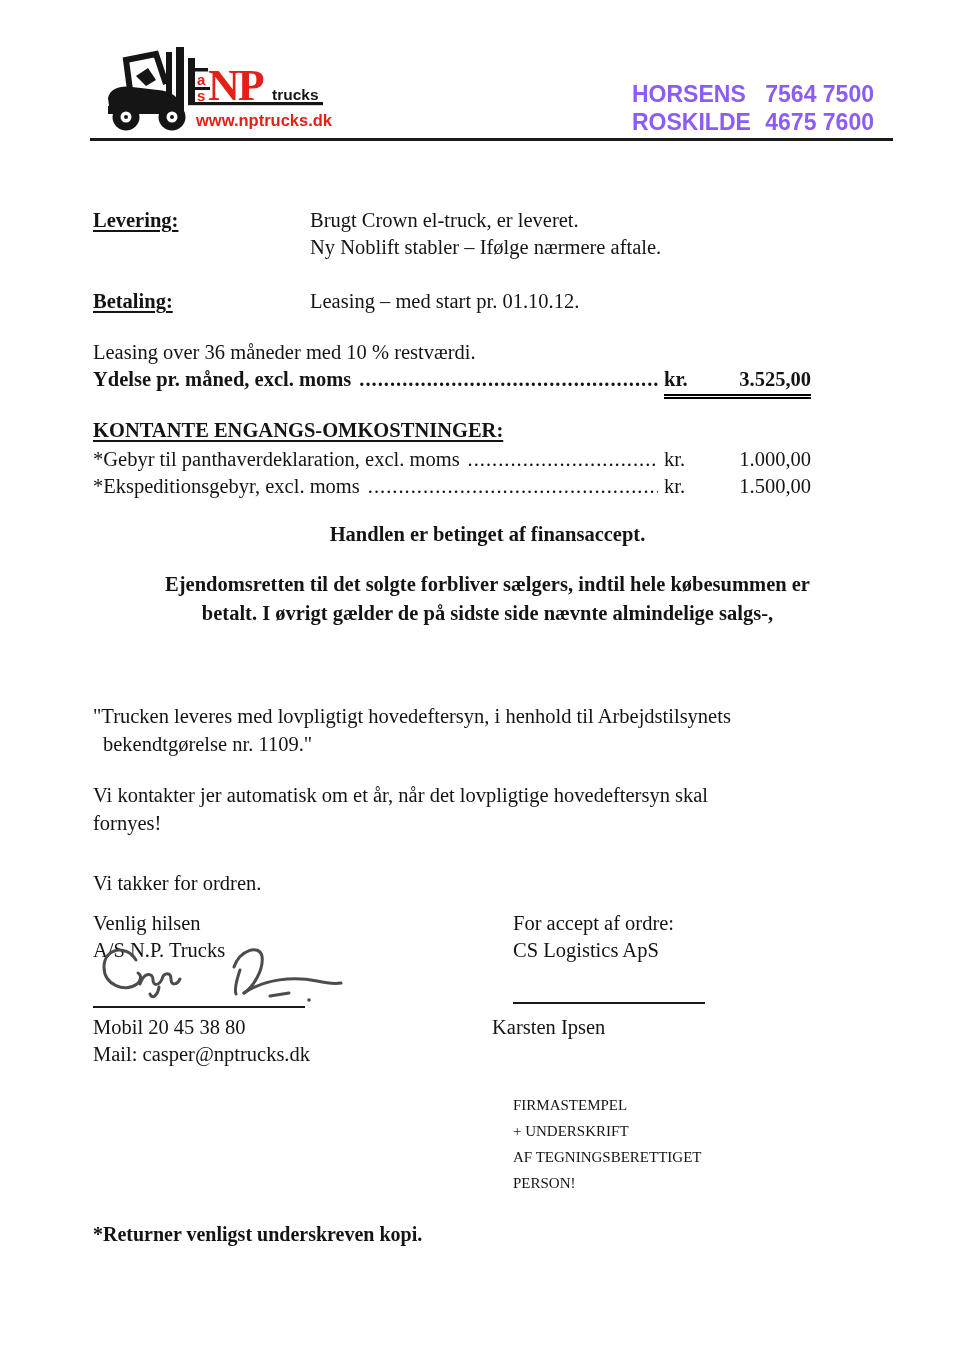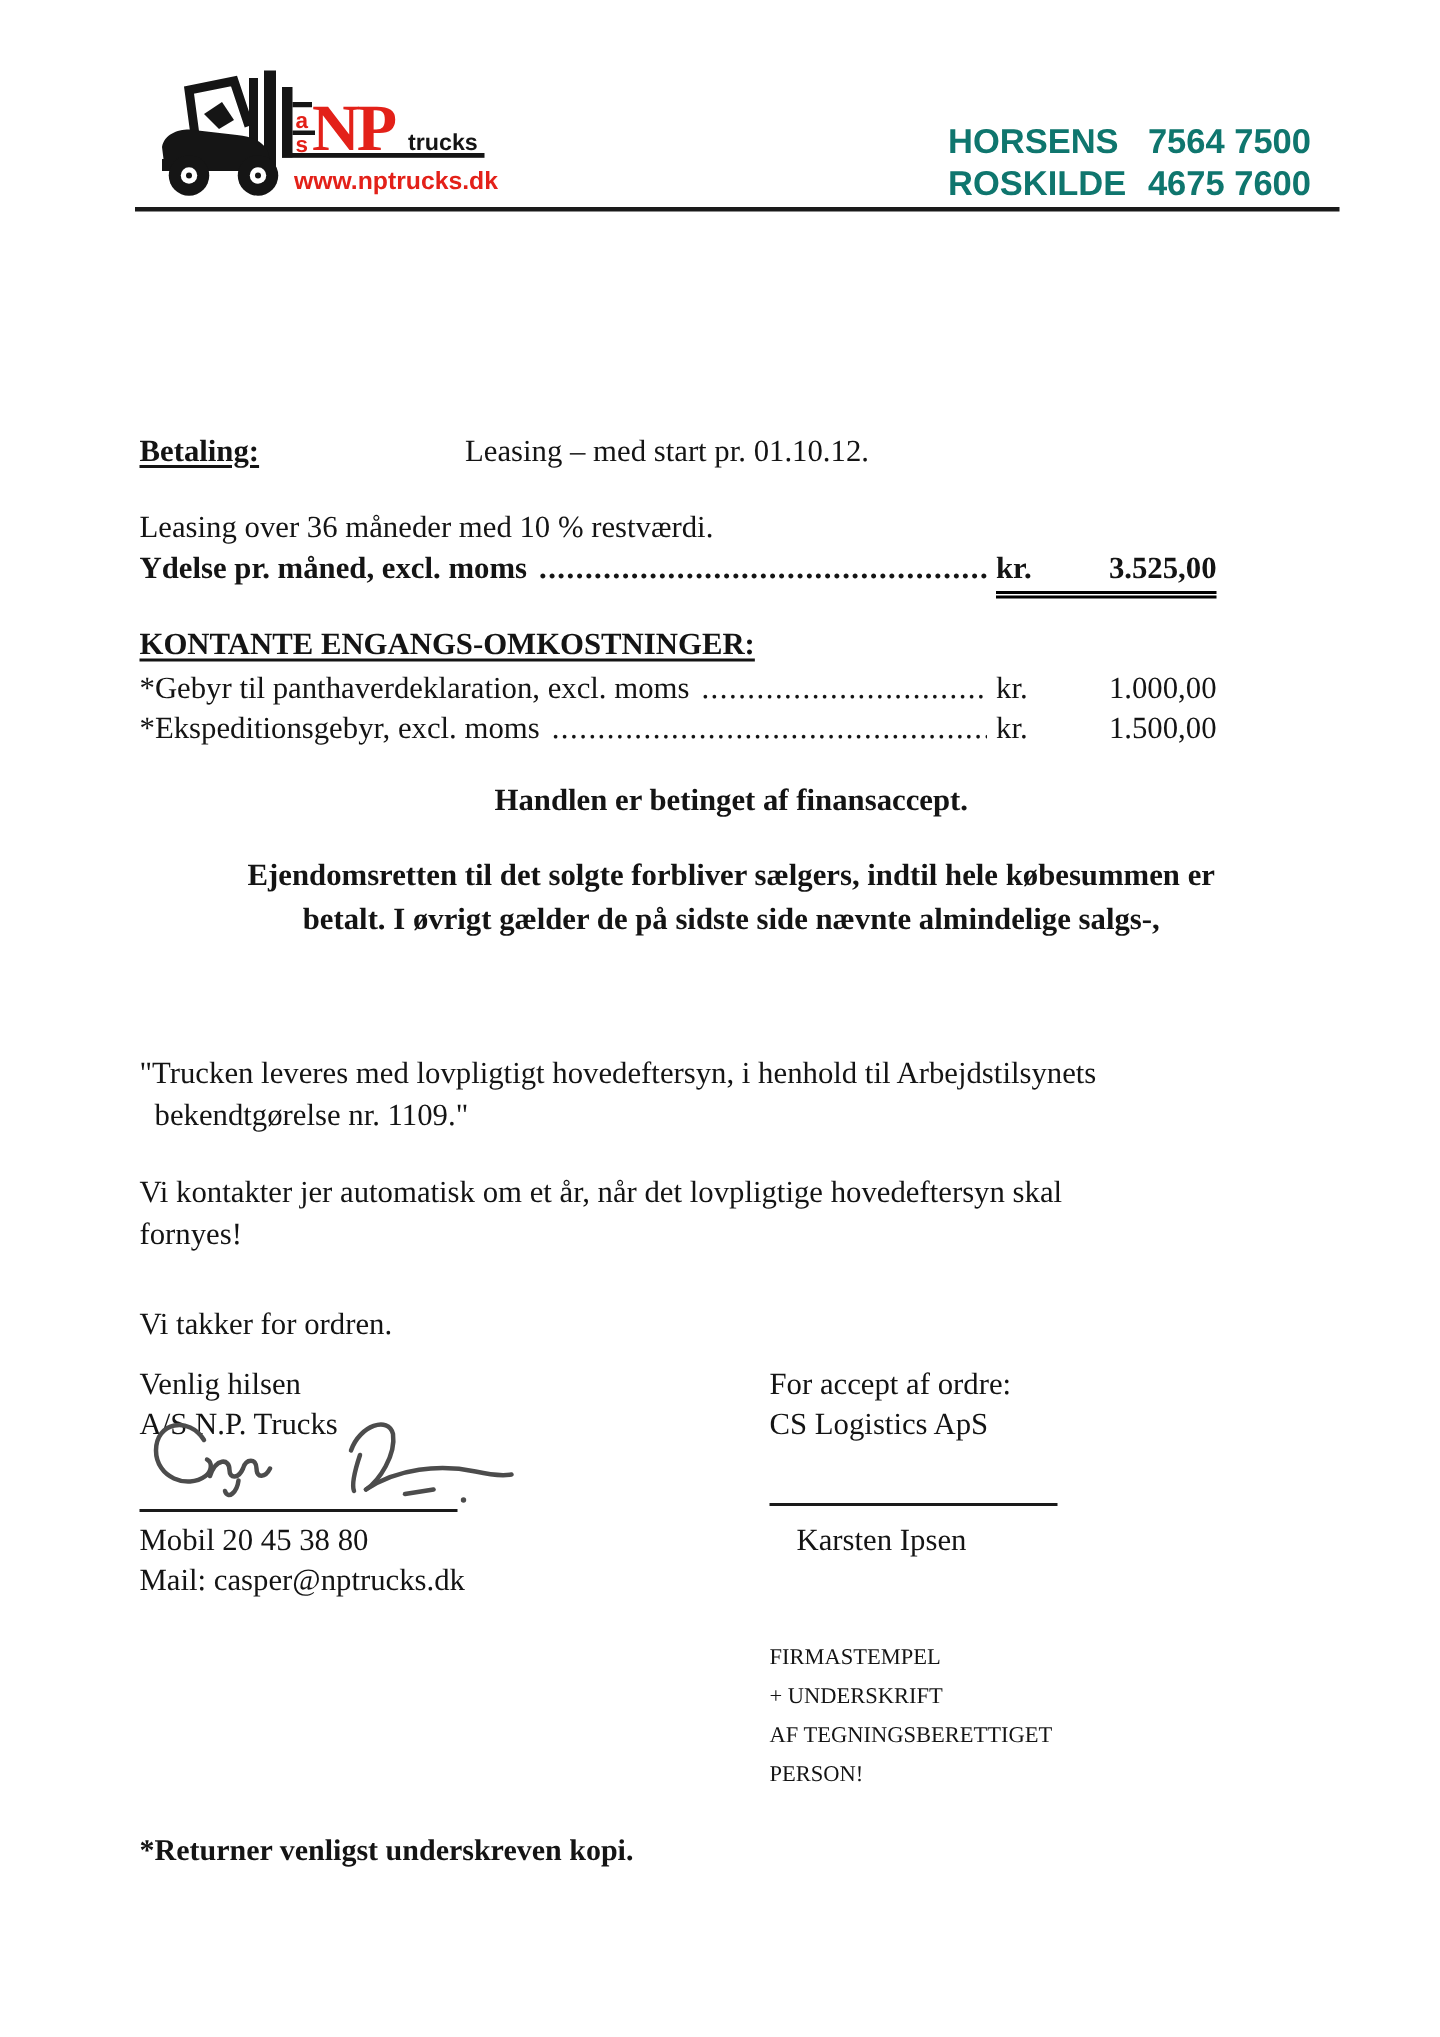--- a/index.html
+++ b/index.html
@@ -11,21 +11,21 @@
     position:relative;
     overflow:hidden;
   }
   .page{position:relative;width:960px;height:1358px;}
 
   
   .logo{position:absolute;left:100px;top:40px;width:235px;height:98px;}
   .phones{
     position:absolute;top:80px;right:86px;width:242px;
     font-family:"Liberation Sans","DejaVu Sans",sans-serif;
-    font-weight:bold;font-size:23px;line-height:28px;color:#0f766e;
+    font-weight:bold;font-size:23px;line-height:28px;color:#8b5cf6;
   }
   .phone-row{display:flex;justify-content:space-between;}
   .header-rule{position:absolute;left:90px;top:138px;width:803px;border-top:3px solid #1a1a1a;}
 
   
   .t{font-size:20.5px;line-height:27px;}
   .b{font-weight:bold;}
   .u{text-decoration:underline;text-decoration-thickness:2px;text-underline-offset:3px;}
 
   .label-row{position:absolute;left:93px;display:flex;}
@@ -89,20 +89,27 @@
       <span>7564 7500</span>
     </div>
     <div class="phone-row">
       <span>ROSKILDE</span>
       <span>4675 7600</span>
     </div>
   </div>
 
   <div class="header-rule"></div>
 
+  <div class="label-row t" style="top:207px;">
+    <div class="label-col b u">Levering:</div>
+    <div>
+      <div>Brugt Crown el-truck, er leveret.</div>
+      <div>Ny Noblift stabler – Ifølge nærmere aftale.</div>
+    </div>
+  </div>
 
   <div class="label-row t" style="top:288px;">
     <div class="label-col b u">Betaling:</div>
     <div>Leasing – med start pr. 01.10.12.</div>
   </div>
 
   <div class="abs t" style="left:93px;top:339px;">Leasing over 36 måneder med 10 % restværdi.</div>
 
   <div class="abs t b price-row" style="left:93px;top:366px;">
     <span>Ydelse pr. måned, excl. moms</span>
@@ -177,21 +184,21 @@
     <div>Mail: casper@nptrucks.dk</div>
   </div>
 
   <div class="abs t" style="left:513px;top:910px;line-height:27px;">
     <div>For accept af ordre:</div>
     <div>CS Logistics ApS</div>
   </div>
 
   <div class="abs sig-line" style="left:513px;top:1002px;width:192px;"></div>
 
-  <div class="abs t" style="left:531px;top:1014px;">Karsten Ipsen</div>
+  <div class="abs t" style="left:492px;top:1014px;">Karsten Ipsen</div>
 
   <div class="abs stamp" style="left:513px;top:1092px;">
     <div>FIRMASTEMPEL</div>
     <div>+ UNDERSKRIFT</div>
     <div>AF TEGNINGSBERETTIGET</div>
     <div>PERSON!</div>
   </div>
 
   <div class="abs t b" style="left:93px;top:1221px;font-size:20px;">*Returner venligst underskreven kopi.</div>
 

